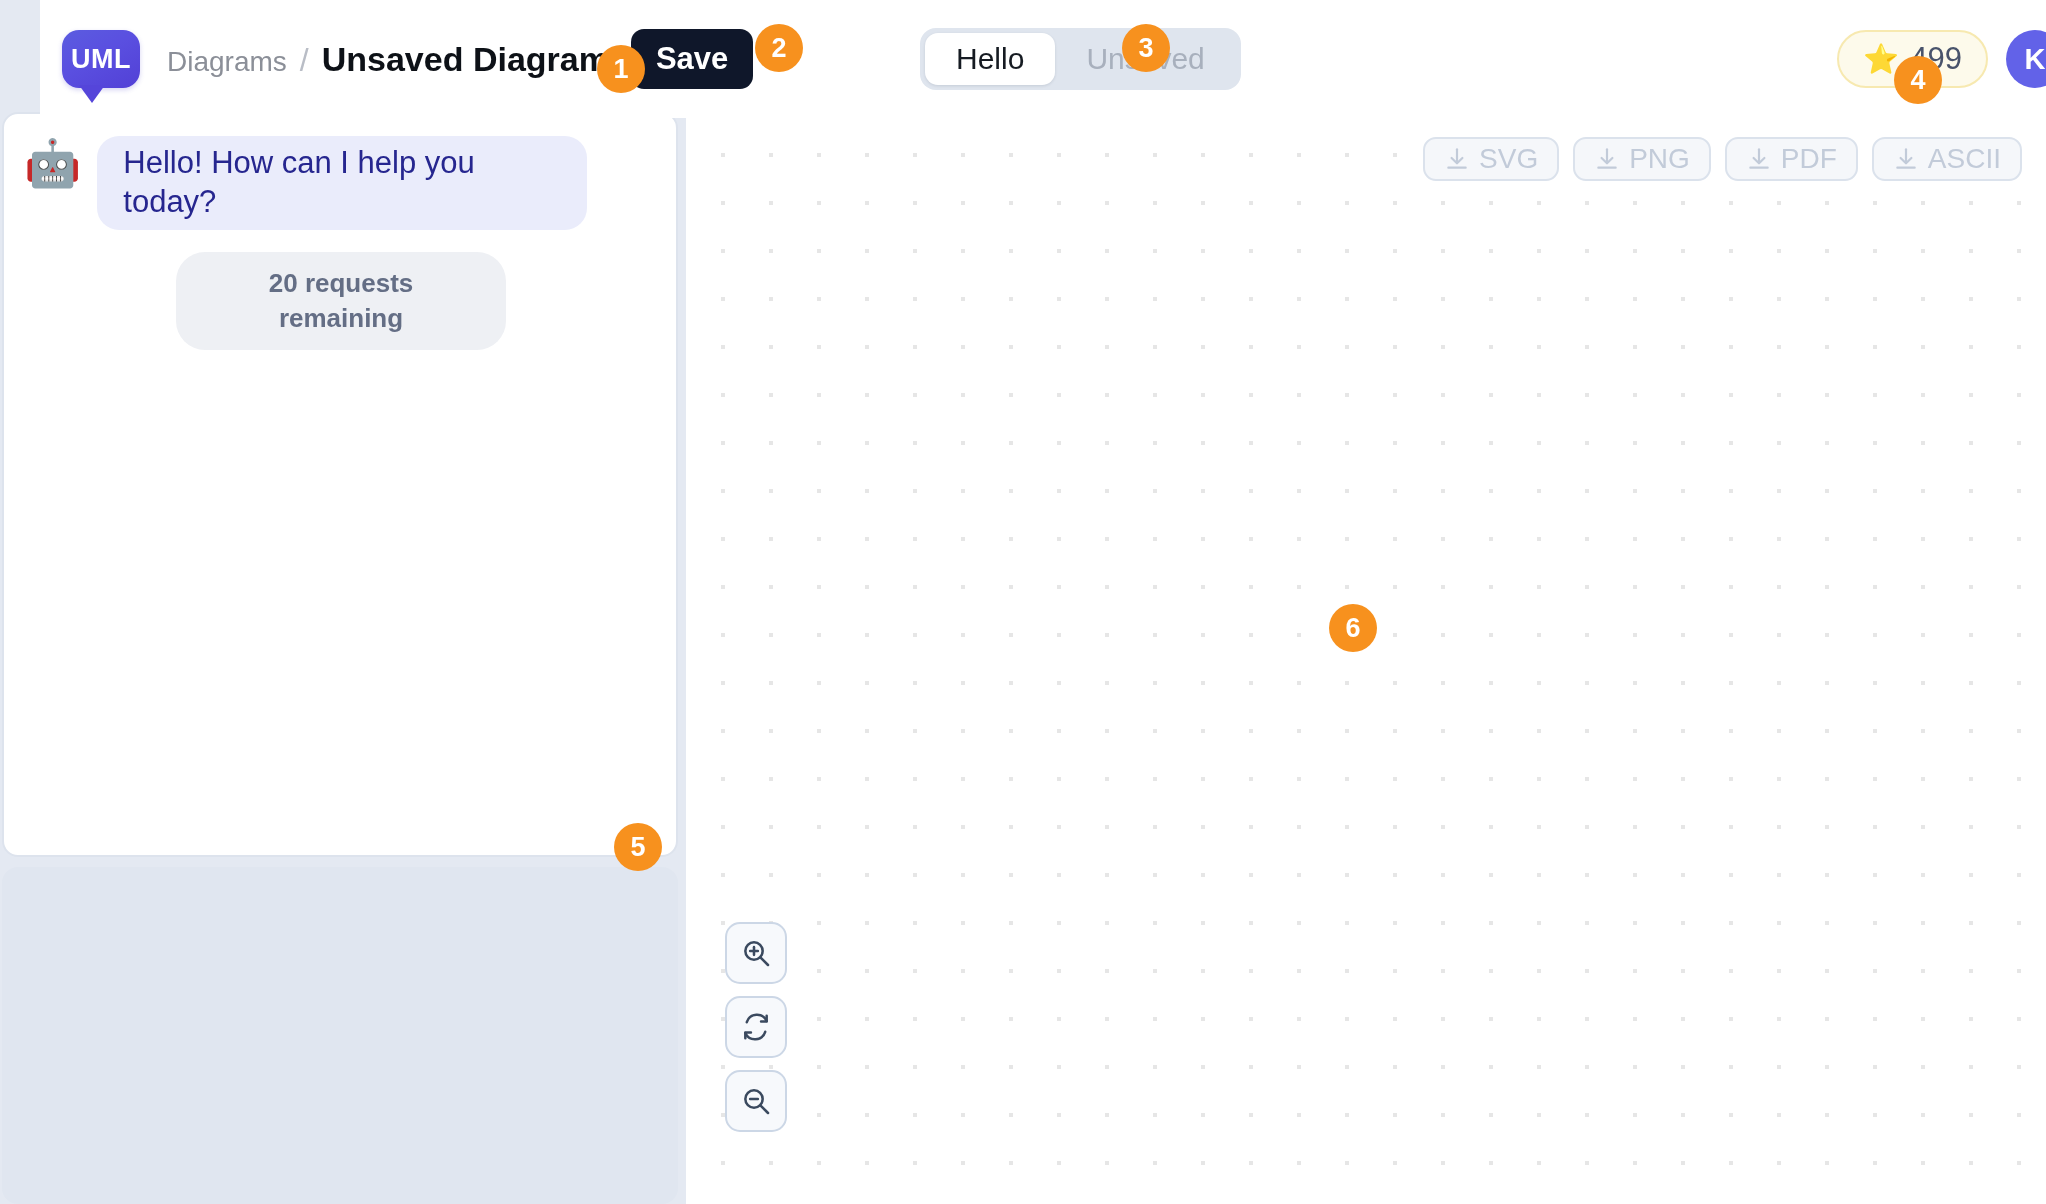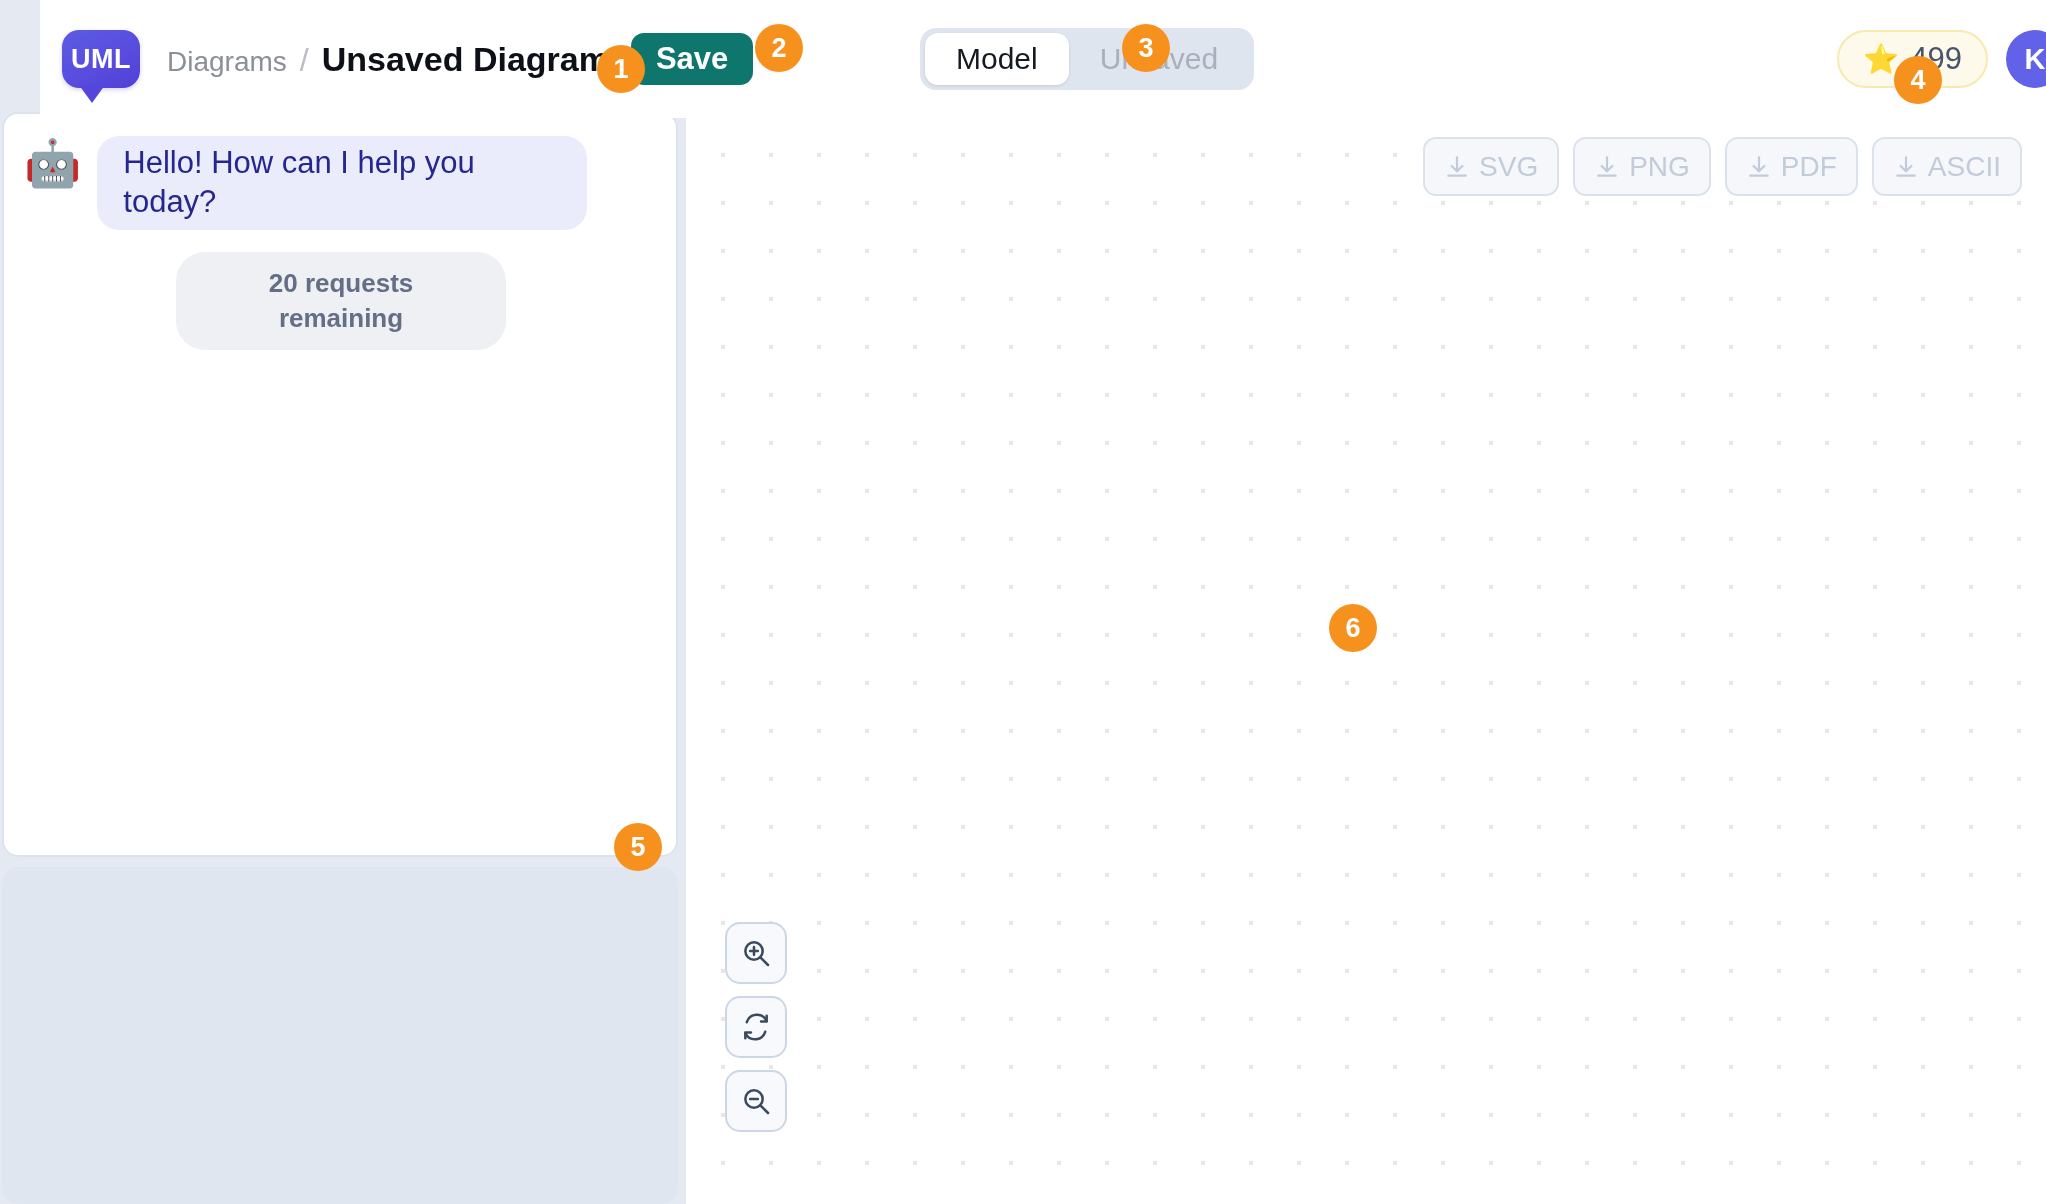--- a/index.html
+++ b/index.html
@@ -86,25 +86,25 @@
     margin: 0 13px;
   }
   #crumb-current {
     font-size: 34px;
     color: #0d1117;
     font-weight: bold;
   }
 
   #save-button {
     margin-left: 22px;
-    height: 52px;
+    height: 60px;
     padding: 8px 25px;
     border: none;
     border-radius: 13px;
-    background: #0f766e;
+    background: #0f172a;
     color: #ffffff;
     font-size: 31px;
     font-weight: bold;
     font-family: "Liberation Sans", sans-serif;
     cursor: pointer;
     display: flex;
     align-items: center;
   }
 
   #view-toggle {
@@ -288,21 +288,21 @@
   }
 
   #export-bar {
     position: absolute;
     right: 24px;
     top: 25px;
     display: flex;
     gap: 14px;
   }
   .export-btn {
-    height: 59px;
+    height: 44px;
     padding: 0 19px;
     background: #f5f7fa;
     border: 2px solid #dbe2ec;
     border-radius: 13px;
     display: flex;
     align-items: center;
     gap: 9px;
     color: #c2cbd9;
     font-size: 28px;
     font-family: "Liberation Sans", sans-serif;
@@ -367,21 +367,21 @@
       <div id="breadcrumb">
         <span id="crumb-root">Diagrams</span>
         <span id="crumb-sep">/</span>
         <span id="crumb-current">Unsaved Diagram</span>
       </div>
 
       <button id="save-button">Save</button>
     </div>
 
     <div id="view-toggle">
-      <button class="toggle-tab active">Model</button>
+      <button class="toggle-tab active">Hello</button>
       <button class="toggle-tab">Unsaved</button>
     </div>
 
     <div id="header-right">
       <div id="credits-pill">
         <span id="credits-star">⭐</span>
         <span id="credits-count">499</span>
       </div>
       <div id="user-avatar">K</div>
     </div>

